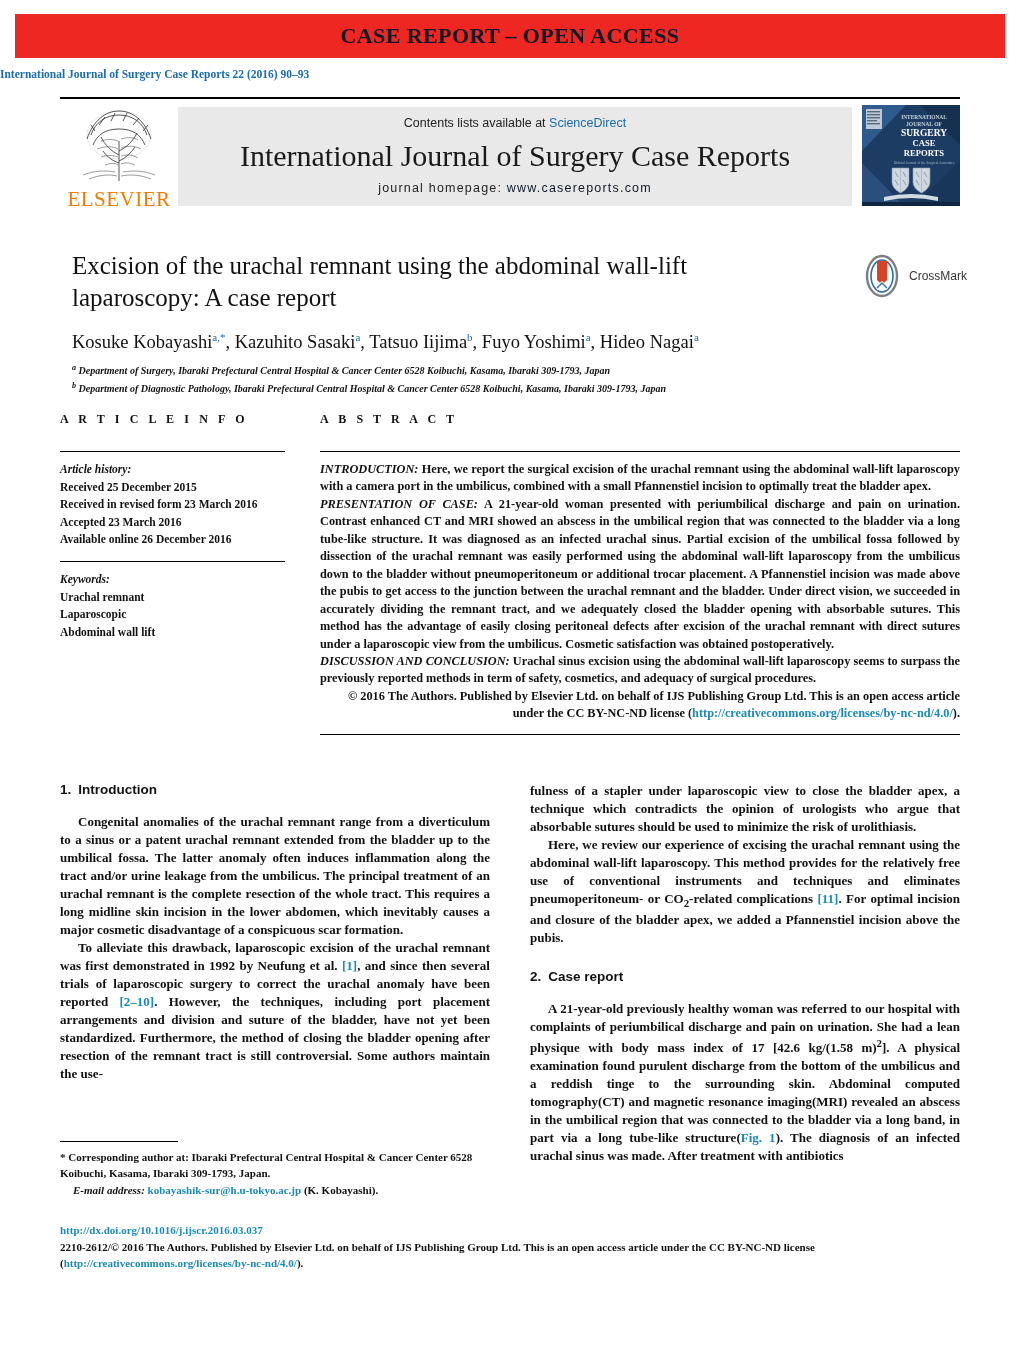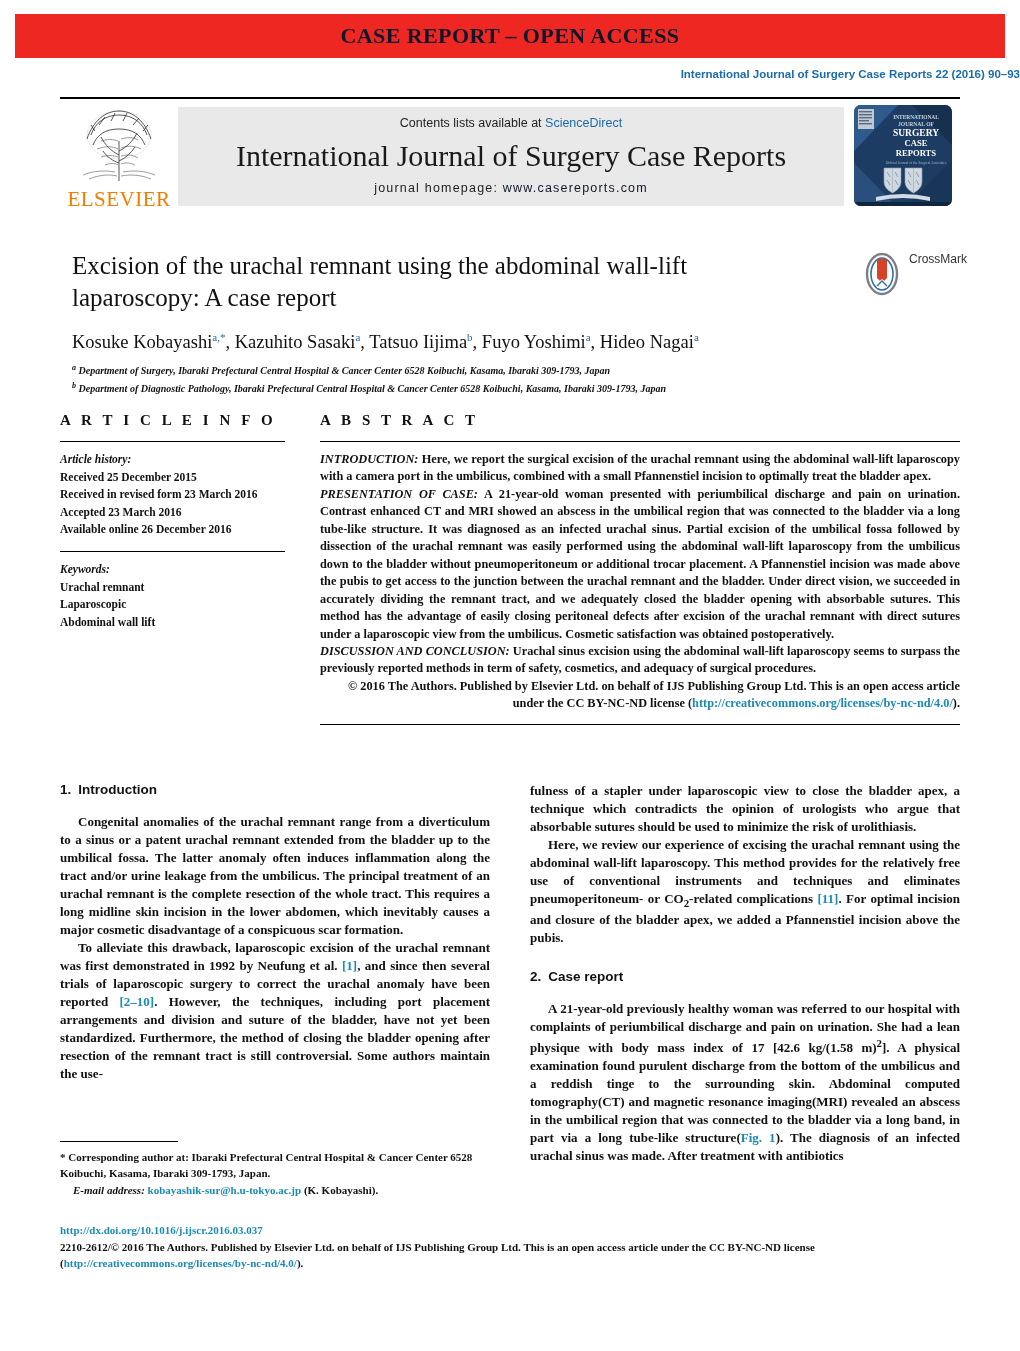--- a/index.html
+++ b/index.html
@@ -32,25 +32,25 @@
     font-size: 22px;
     letter-spacing: 0.4px;
     color: #0f172a;
   }
 
   
   .citation {
     position: absolute;
     left: 0; top: 68px;
     width: 1020px;
-    text-align: right;
+    text-align: left;
     font-size: 11.5px;
     font-weight: bold;
     color: #1b6ca8;
-    font-family: Liberation Sans, sans-serif;
+    font-family: Liberation Serif, serif;
   }
 
   
   .masthead {
     position: absolute;
     left: 60px; top: 97px;
     width: 900px;
     border-top: 2px solid #000;
     display: flex;
     align-items: stretch;
@@ -101,25 +101,24 @@
     font-size: 12.5px;
     letter-spacing: 1.2px;
     color: #222;
   }
   .homepage-url { color: #0f172a; letter-spacing: 1.2px; }
 
   
   .cover {
     width: 98px;
     flex: 0 0 98px;
-    margin: 6px 8px 6px 10px;
+    margin: 6px 0 6px 10px;
     position: relative;
     background: #e5e5e5;
     overflow: hidden;
-    border-radius: 7px;
   }
   .cover svg { display: block; }
 
   
   .title-block {
     position: absolute;
     left: 72px; top: 250px;
     width: 900px;
   }
   .paper-title {
@@ -129,21 +128,21 @@
     color: #111;
     width: 700px;
     margin: 0;
     font-weight: normal;
   }
   .crossmark {
     position: absolute;
     right: 0; top: 2px;
     width: 112px; height: 48px;
     display: flex;
-    align-items: flex-start;
+    align-items: center;
   }
   .crossmark-label {
     font-family: "Liberation Sans", sans-serif;
     font-size: 12px;
     color: #333;
     margin-left: 5px;
   }
 
   .authors {
     font-family: "Liberation Serif", serif;
@@ -169,24 +168,24 @@
     left: 60px; top: 412px;
     width: 900px;
     display: flex;
   }
   .col-info { width: 225px; flex: 0 0 225px; }
   .col-abs  { width: 640px; flex: 0 0 640px; margin-left: 35px; }
 
   .sec-head {
     font-family: "Liberation Serif", serif;
     font-weight: bold;
-    font-size: 15px;
+    font-size: 12px;
     letter-spacing: 3.6px;
     color: #111;
-    margin-bottom: 12px;
+    margin-bottom: 24px;
   }
   .rule-top { border-top: 1px solid #000; padding-top: 9px; }
   .rule-bot { border-bottom: 1px solid #000; padding-bottom: 11px; }
 
   .info-body {
     font-family: "Liberation Serif", serif;
     font-size: 11.5px;
     font-weight: bold;
     line-height: 1.53;
     color: #111;

